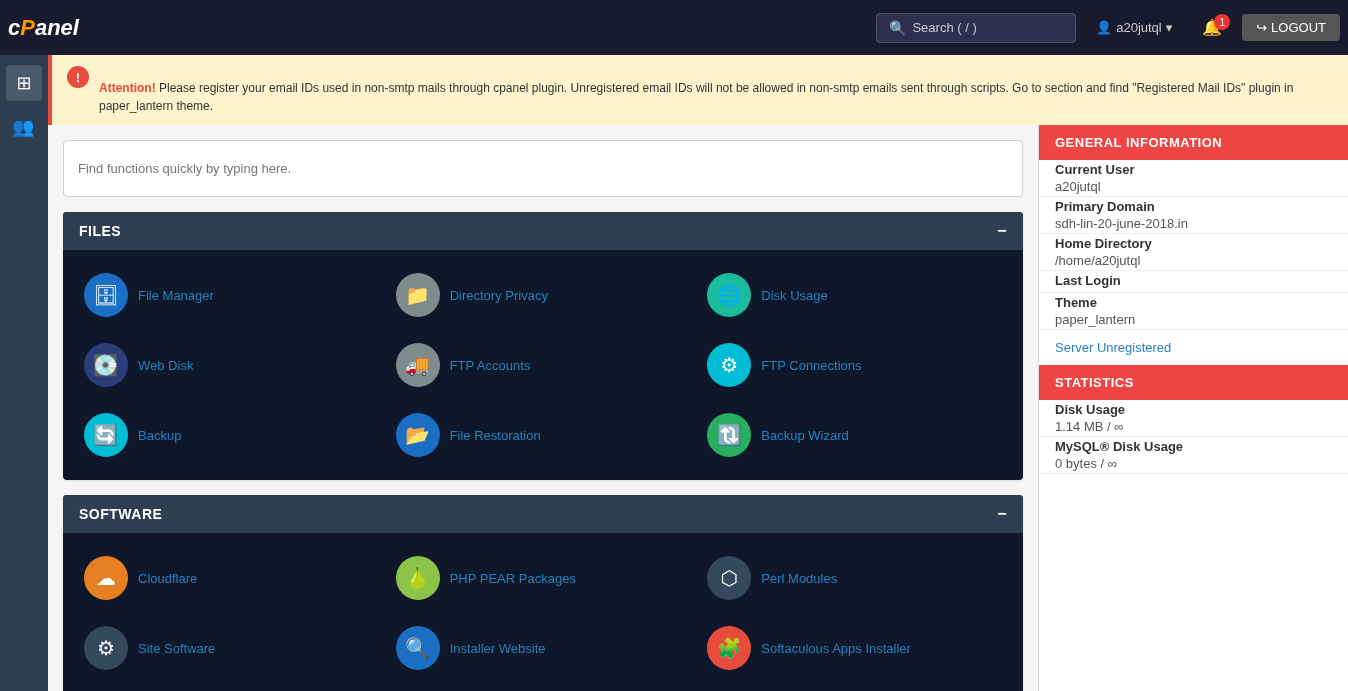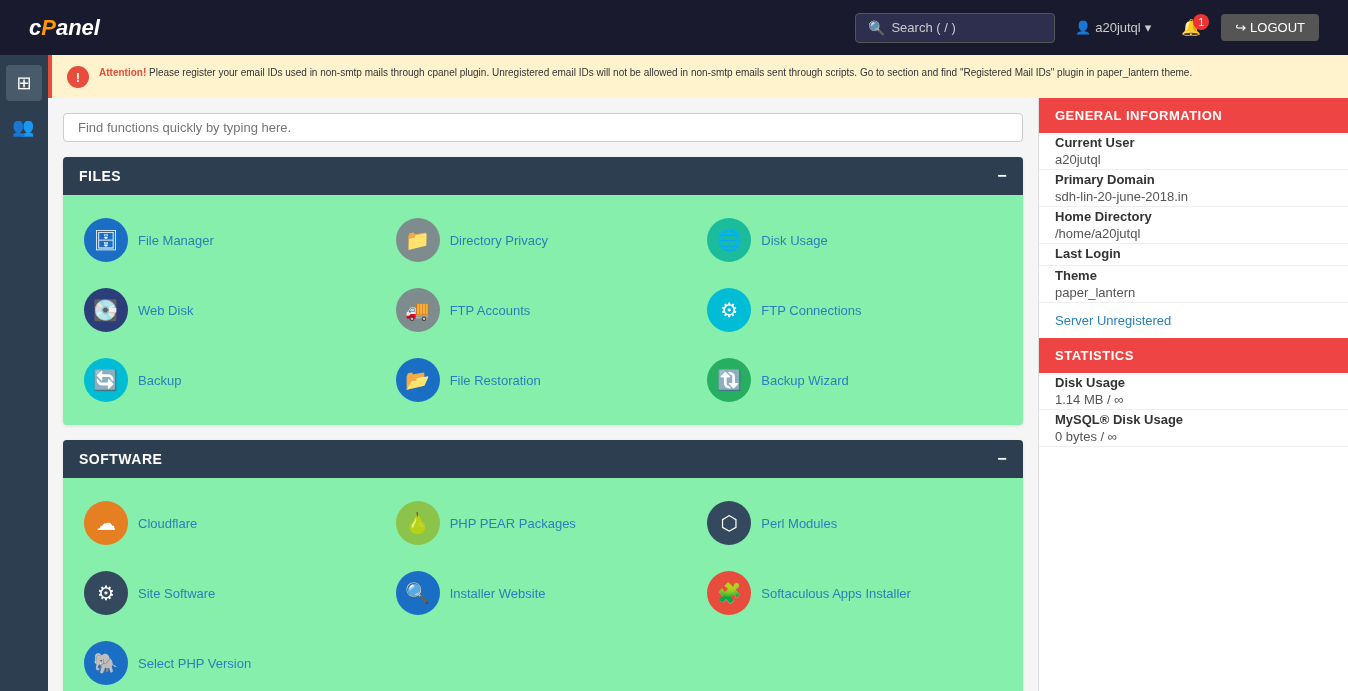--- a/index.html
+++ b/index.html
@@ -4,21 +4,21 @@
   <style>
     * { box-sizing: border-box; margin: 0; padding: 0; }
     body { font-family: Arial, sans-serif; font-size: 13px; background: #f0f0f0; overflow-x: hidden; }
 
     
     .topnav {
       background: #1a1a2e;
       height: 55px;
       display: flex;
       align-items: center;
-      padding: 0 29px;
+      padding: 0 8px;
       gap: 10px;
     }
     .topnav-logo {
       color: white;
       font-size: 22px;
       font-weight: bold;
       font-style: italic;
       margin-right: auto;
     }
     .topnav-logo span { color: #f90; }
@@ -128,21 +128,21 @@
       width: 22px;
       height: 22px;
       display: flex;
       align-items: center;
       justify-content: center;
       font-weight: bold;
       font-size: 13px;
       flex-shrink: 0;
       margin-top: 1px;
     }
-    .alert-text { font-size: 10px; color: #333; line-height: 1.5; }
+    .alert-text { font-size: 12px; color: #333; line-height: 1.5; margin-top: 14px; }
     .alert-text strong { color: #e74c3c; }
 
     
     .content-wrapper {
       display: flex;
       gap: 0;
     }
     .content-main {
       flex: 1;
       padding: 15px;
@@ -154,30 +154,30 @@
       background: white;
       border-left: 1px solid #ddd;
       padding: 0;
     }
 
     
     .main-search {
       width: 100%;
       border: 1px solid #ccc;
       border-radius: 4px;
-      padding: 6px 14px;
+      padding: 20px 14px;
       font-size: 13px;
       color: #999;
       margin-bottom: 15px;
       outline: none;
     }
 
     
     .section {
-      background: #86efac;
+      background: #0f172a;
       border-radius: 4px;
       margin-bottom: 15px;
       overflow: hidden;
       box-shadow: 0 1px 3px rgba(0,0,0,0.1);
     }
     .section-header {
       background: #2c3e50;
       color: white;
       padding: 10px 16px;
       font-size: 14px;

